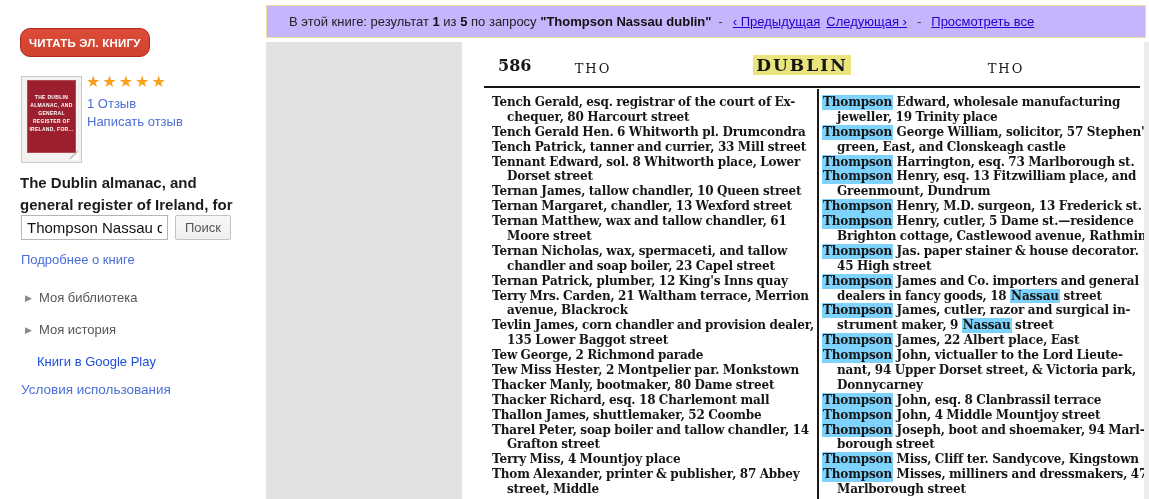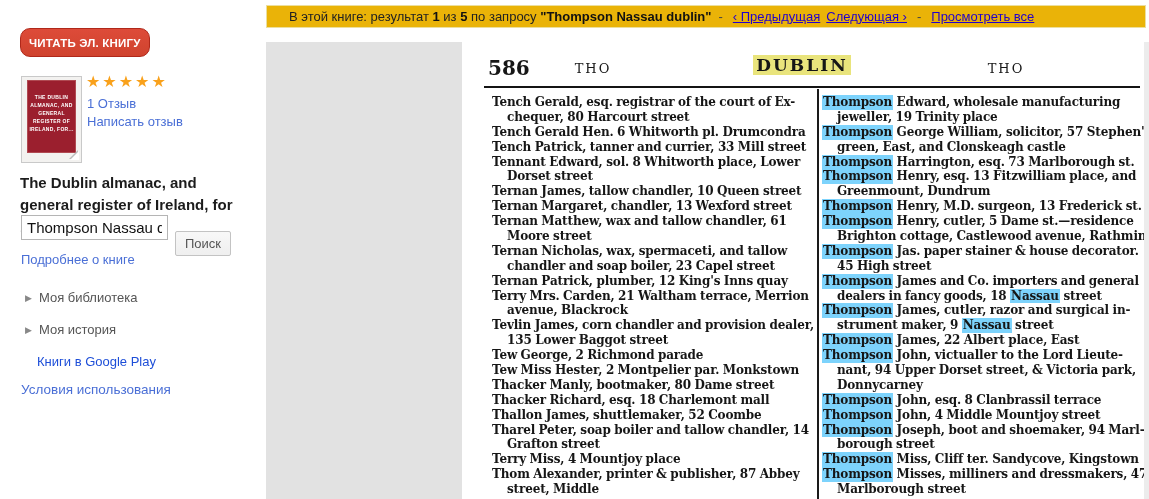--- a/index.html
+++ b/index.html
@@ -23,43 +23,43 @@
     filter:drop-shadow(-1px -1px 0 #bbb); }
   .stars { position:absolute; left:86px; top:72px; color:#f9a11b; font-size:16px; letter-spacing:2px; }
   .lnk { color:#4a6fd6; text-decoration:none; cursor:pointer; }
   .reviews { position:absolute; left:87px; top:96px; font-size:13px; }
   .write-review { position:absolute; left:87px; top:114px; font-size:13px; }
   .book-title { position:absolute; left:20px; top:172px; width:215px; font-size:15px;
     font-weight:bold; color:#1c1c1c; line-height:22px; }
   .search-input { position:absolute; left:21px; top:215px; width:147px; height:25px;
     border:1px solid #b5b5b5; font-size:15px; padding:2px 5px; color:#111;
     font-family:"Liberation Sans",sans-serif; }
-  .search-btn { position:absolute; left:175px; top:231px; height:25px; padding:0 9px;
+  .search-btn { position:absolute; left:175px; top:215px; height:25px; padding:0 9px;
     background:linear-gradient(#f8f8f8,#efefef); border:1px solid #c3c3c3; border-radius:2px;
     color:#555; font-size:13px; cursor:pointer; font-family:"Liberation Sans",sans-serif; }
   .about { position:absolute; left:21px; top:252px; font-size:13px; }
   .navitem { position:absolute; left:25px; font-size:13px; color:#555; cursor:pointer; }
   .navitem .tri { color:#888; font-size:9px; margin-right:7px; vertical-align:1px; }
   .nav-plain { position:absolute; left:37px; font-size:13px; color:#1d4ed8; cursor:pointer; }
   .terms { position:absolute; left:21px; top:382px; font-size:13.5px; }
 
   
-  .findbar { position:absolute; left:266px; top:5px; width:880px; height:23px;
-    background:#eab308; border:1px solid #ecdf9e; display:flex; align-items:center;
+  .findbar { position:absolute; left:266px; top:5px; width:880px; height:33px;
+    background:#c4b5fd; border:1px solid #ecdf9e; display:flex; align-items:center;
     padding-left:22px; font-size:13px; color:#222; white-space:pre; }
   .findbar b { color:#111; }
   .fb-sep { color:#444; margin:0 7px; }
   .fb-link { color:#2200cc; text-decoration:underline; cursor:pointer; margin:0 3px; }
 
   
   .canvas { position:absolute; left:266px; top:42px; width:883px; height:457px; background:#e2e2e2; }
   .page { position:absolute; left:462px; top:42px; width:682px; height:457px; background:#fff;
     overflow:hidden; font-family:"DejaVu Serif", serif; color:#161616; }
   .page-edge { position:absolute; left:1144px; top:42px; width:5px; height:457px; background:#ececec; }
-  .pg-num { position:absolute; left:26px; top:14px; font-size:20px; font-weight:bold; }
+  .pg-num { position:absolute; left:36px; top:14px; font-size:16px; font-weight:bold; }
   .run-head { position:absolute; top:19px; width:64px; text-align:center; font-size:13px;
     font-weight:normal; letter-spacing:2px; }
   .run-left { left:99px; } .run-right { left:512px; }
   .pg-title { position:absolute; left:270px; top:13px; width:140px; text-align:center; }
   .pg-title span { display:inline-block; font-size:17px; font-weight:bold; letter-spacing:2px;
     background:#e9e47c; padding:0 3px; }
   .rule { position:absolute; left:22px; right:4px; top:44px; border-top:2.5px solid #141414; }
   .divider { position:absolute; left:355px; top:47px; bottom:0; width:1.5px; background:#1a1a1a; }
   .col { position:absolute; top:53px; bottom:0; font-size:12px; font-weight:bold;
     line-height:14.9px; letter-spacing:-0.15px; word-spacing:-0.5px; }

